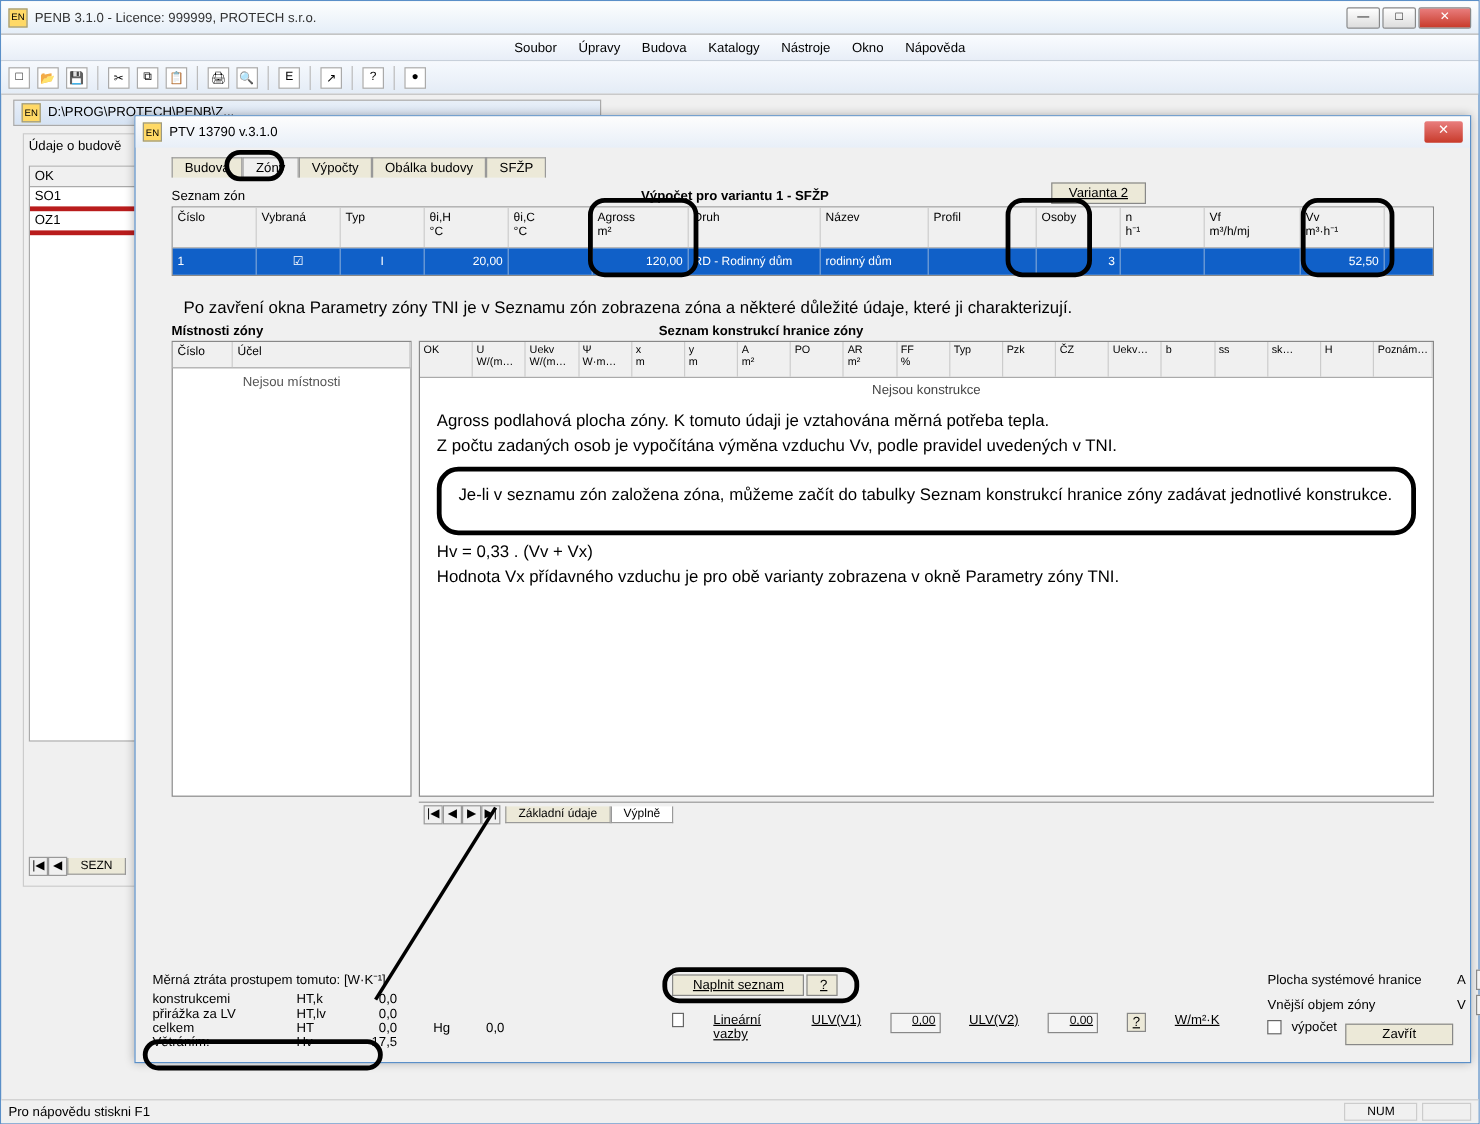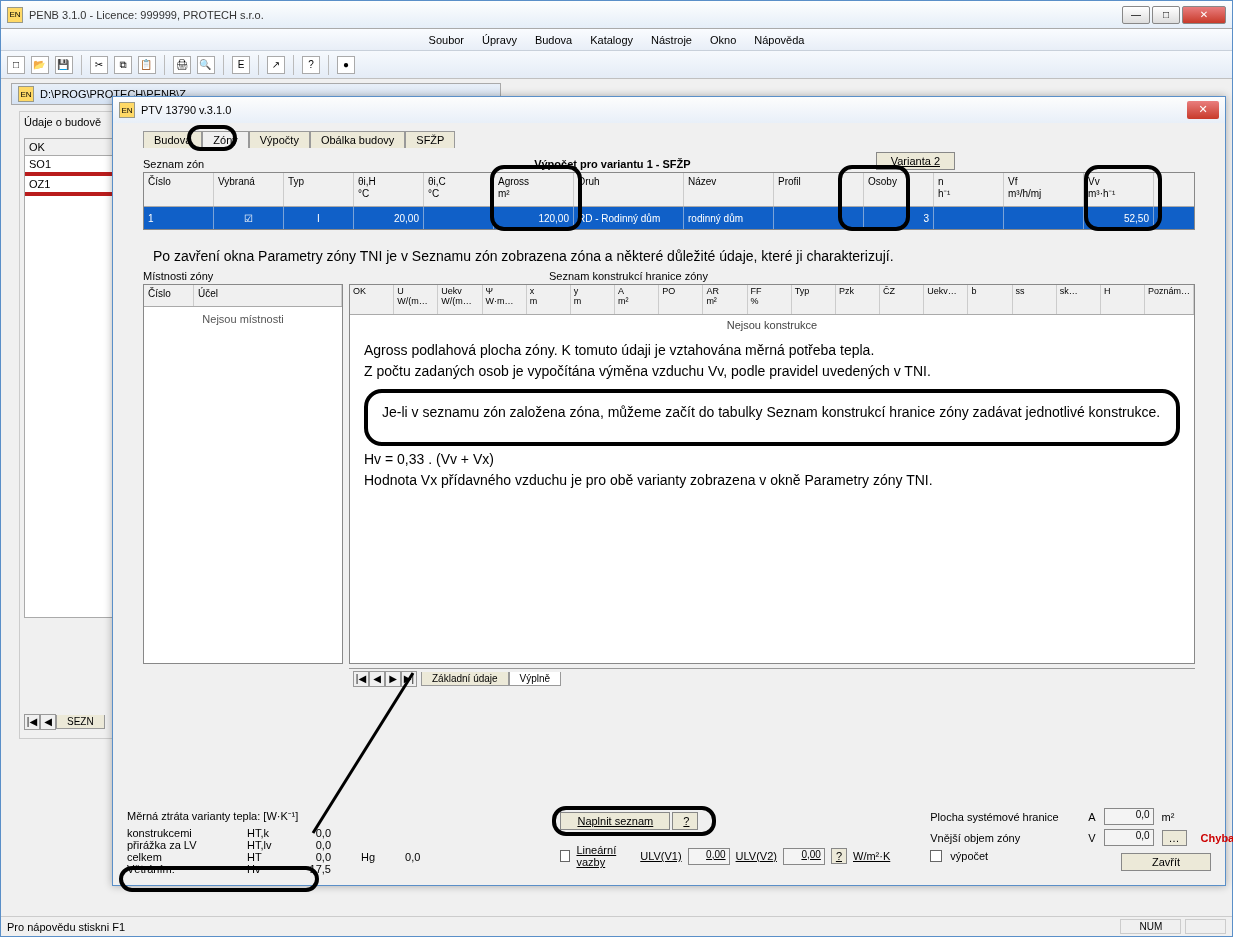--- a/index.html
+++ b/index.html
@@ -34,21 +34,21 @@
 .varianta-btn { margin-left:auto; border:1px solid #888; background:#ece9d8; padding:2px 14px; margin-right: 260px; }
 .grid1 { border:1px solid #888; margin: 2px 20px 0 20px; background:#fff; position:relative;}
 .grid1-head { display:flex; height:34px; border-bottom:1px solid #aaa; background:#f0f0f0;}
 .gh { border-right:1px solid #ccc; padding:3px 4px; font-size:10px; line-height:1.2; }
 .grid1-row { display:flex; height:22px; background:#1060c8; color:#fff; align-items:center;}
 .gc { border-right:1px solid #7aa3d8; padding:0 4px; font-size:10px; height:100%; display:flex; align-items:center;}
 .circ { position:absolute; border:4px solid #000; border-radius:14px; pointer-events:none; }
 .explain1 { margin: 18px 30px 6px 30px; font-size: 14px; font-family: Arial; }
 .split-row { display:flex; margin: 6px 20px 0 20px; gap: 6px; }
 .rooms-pane { width: 200px; }
-.pane-title { font-size:11px; margin-bottom:2px;}
+.pane-title { font-size:11px; margin-bottom:2px;font-weight:bold;}
 .grid2 { border:1px solid #888; background:#fff; height: 380px; }
 .grid2 .hdr { display:flex; background:#f0f0f0; border-bottom:1px solid #aaa; height:22px; }
 .grid2 .hc { border-right:1px solid #ccc; padding:3px 4px; font-size:10px; }
 .no-rooms { text-align:center; color:#555; padding:6px; }
 .constr-pane { flex:1; }
 .grid3 { border:1px solid #888; background:#fff; height: 380px; position:relative;}
 .grid3 .hdr { display:flex; background:#f0f0f0; border-bottom:1px solid #aaa; height:30px; }
 .grid3 .hc3 { border-right:1px solid #ccc; padding:2px 3px; font-size:9px; line-height:1.1; }
 .no-constr { text-align:center; color:#444; padding:4px; font-size:11px; }
 .body-text { font-size:14px; font-family: Arial; margin: 6px 14px; line-height:1.35; }
@@ -285,21 +285,21 @@
           <div class="btab">Základní údaje</div>
           <div class="btab active">Výplně</div>
         </div>
       </div>
     </div>
 
     <div class="footer">
       <div class="footer-row">
         <div style="position:relative;">
           <div class="heat-table">
-            <div style="margin-bottom:4px;">Měrná ztráta varianty tepla: [W·K⁻¹]</div>
+            <div style="margin-bottom:4px;">Měrná ztráta prostupem tomuto: [W·K⁻¹]</div>
             <div>
                 <span class="lbl">konstrukcemi</span>
                 <span class="sym">HT,k</span>
                 <span class="val">0,0</span>
               </div>
             <div>
                 <span class="lbl">přirážka za LV</span>
                 <span class="sym">HT,lv</span>
                 <span class="val">0,0</span>
               </div>
@@ -318,21 +318,21 @@
           </div>
           <div class="circle-vent" style="top:58px; left:-8px; width:200px; height:26px;"></div>
         </div>
 
         <div style="flex:1; padding-left:100px;text-decoration:underline;">
           <div class="mid-btns">
             <div class="btn" style="width:110px; text-align:center">Naplnit seznam</div>
             <div class="btn" style="width:26px; text-align:center">?</div>
             <div class="mid-circle"></div>
           </div>
-          <div style="margin-top:14px; display:flex; align-items:center; gap:6px;">
+          <div style="margin-top:14px; display:flex; align-items:flex-start; gap:24px;">
             <span class="chk"></span>
             <span>Lineární vazby</span>
             <span>ULV(V1)</span>
             <span class="inp ro">0,00</span>
             <span>ULV(V2)</span>
             <span class="inp ro">0,00</span>
             <div class="btn" style="padding:1px 4px">?</div>
             <span>W/m²·K</span>
           </div>
         </div>

